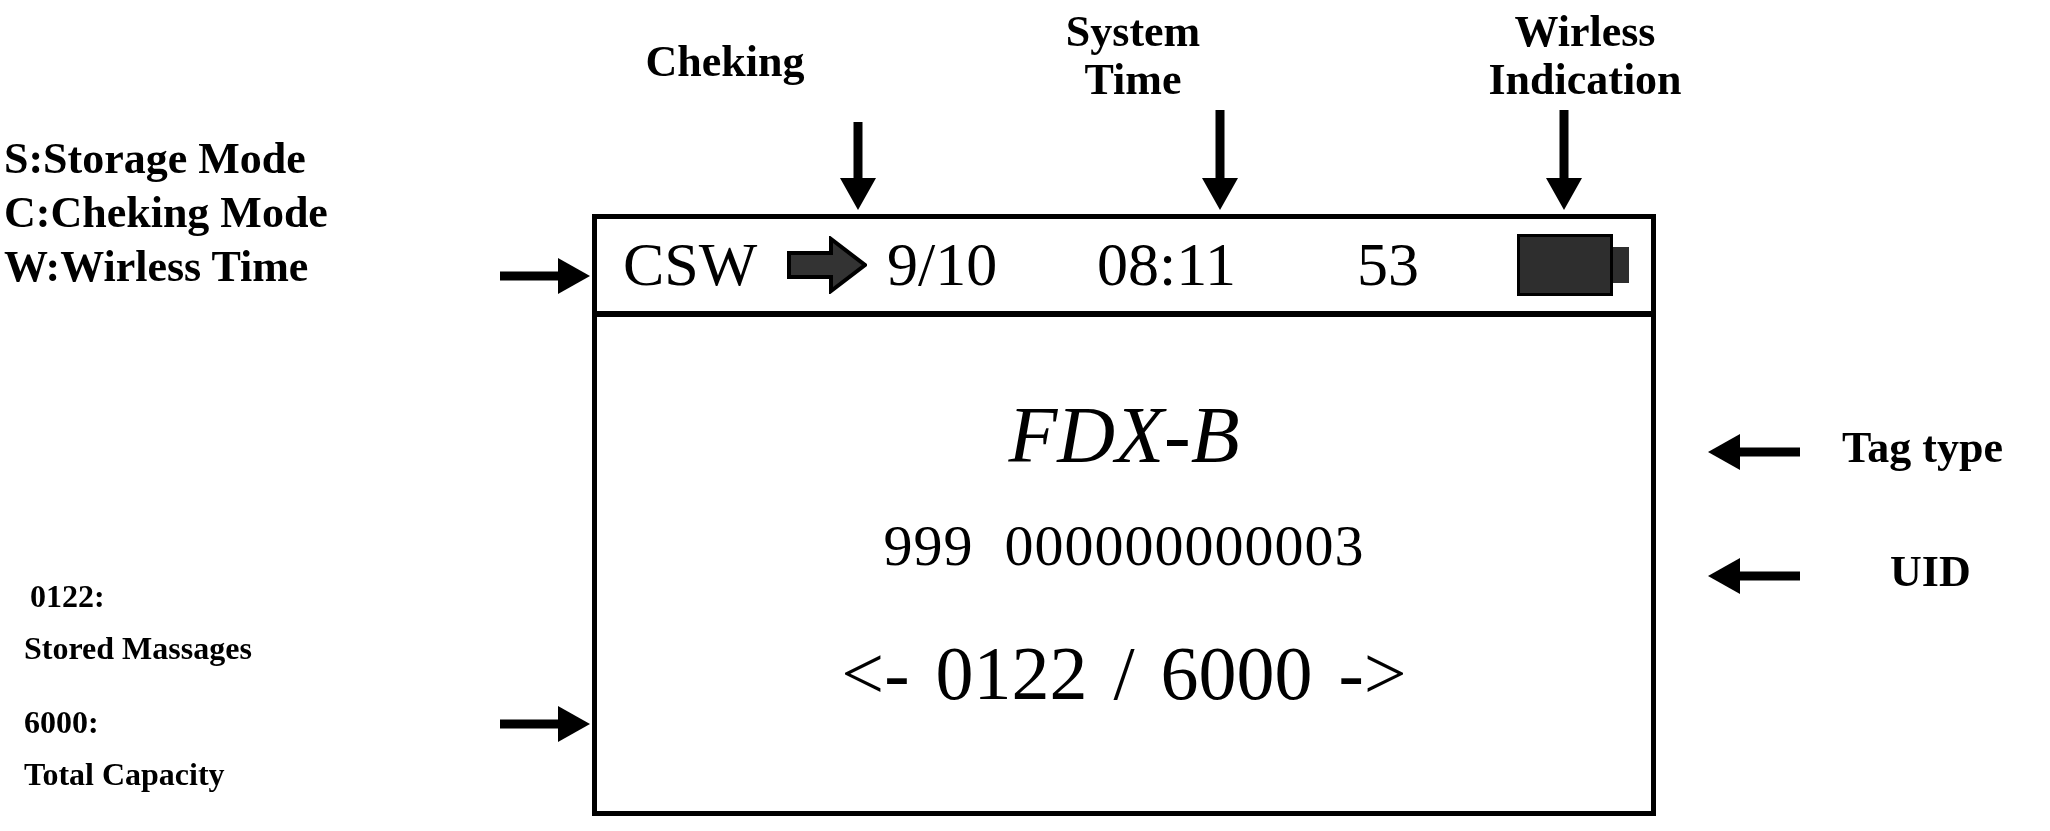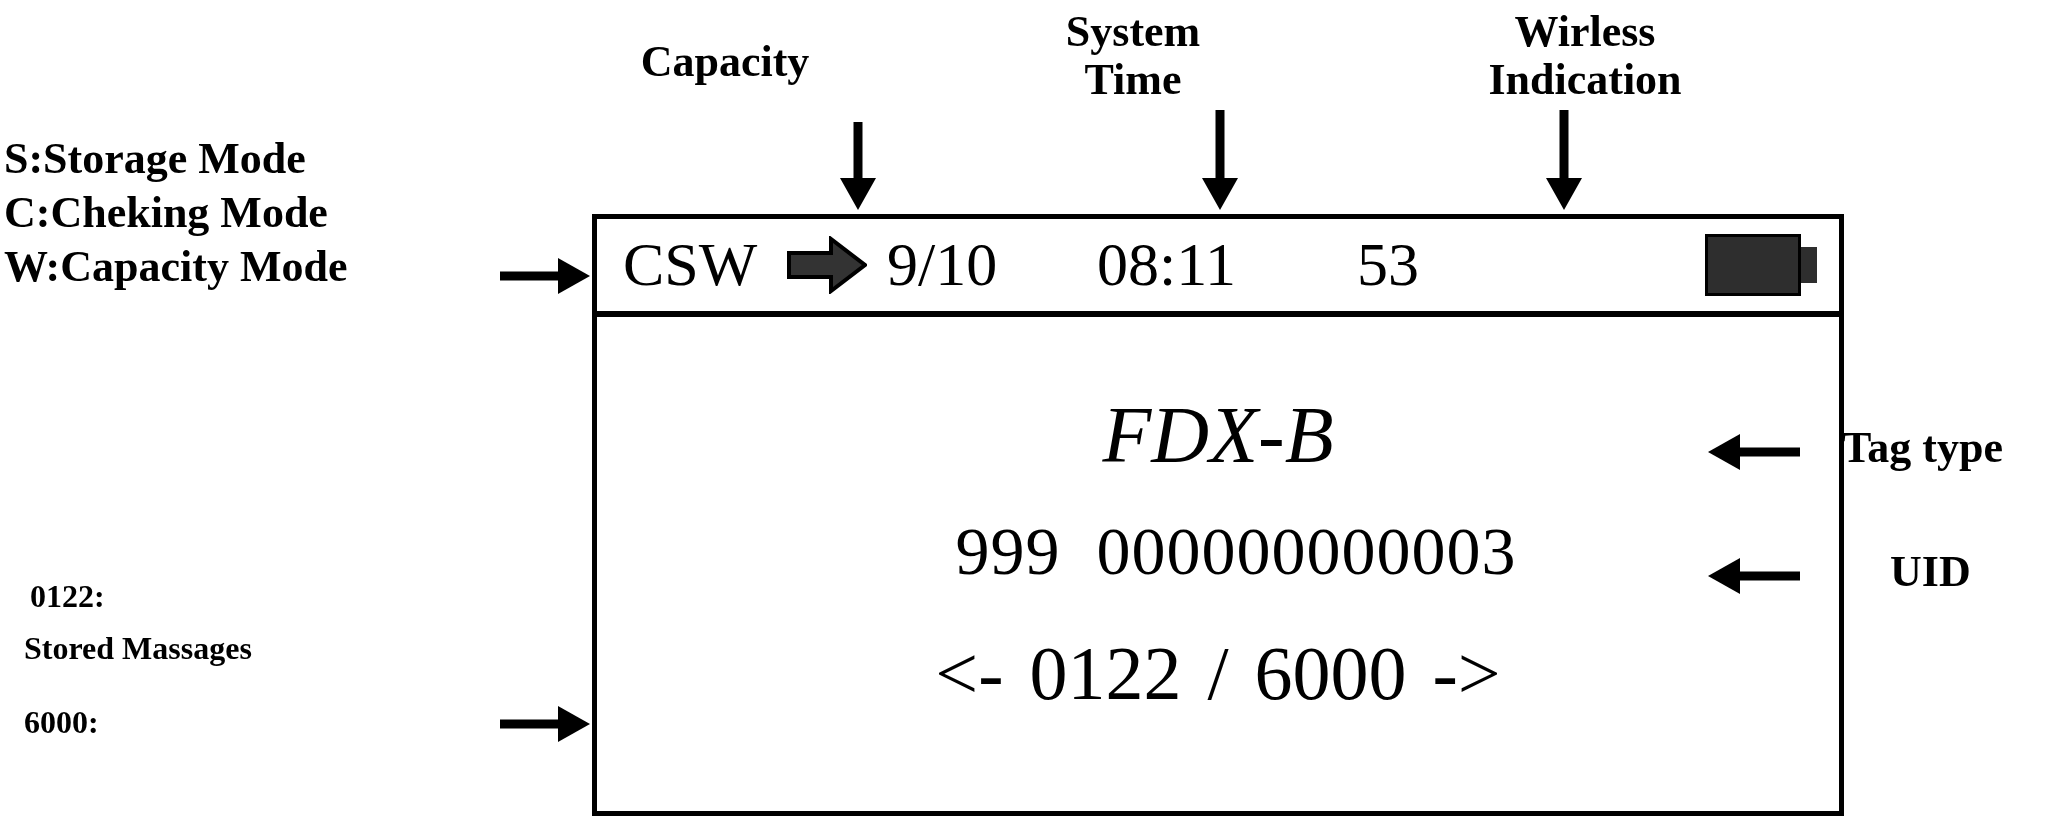--- a/index.html
+++ b/index.html
@@ -60,21 +60,21 @@
   .cap-legend .indent { padding-left: 6px; }
 
   
   .arrow-svg { position: absolute; overflow: visible; }
 
   
   #lcd {
     position: absolute;
     left: 592px;
     top: 214px;
-    width: 1252px;
+    width: 1064px;
     height: 602px;
     border: 5px solid #000;
     background: #ffffff;
     box-sizing: border-box;
   }
   #lcd-status {
     position: relative;
     height: 98px;
     border-bottom: 6px solid #000;
     box-sizing: border-box;
@@ -147,41 +147,41 @@
     left: 0;
     width: 100%;
     text-align: center;
     font-family: "Liberation Serif", "DejaVu Serif", serif;
     font-weight: normal;
     color: #000;
     white-space: nowrap;
     line-height: 1;
   }
   #lcd-tagtype { top: 78px;  font-size: 80px; font-style: italic; }
-  #lcd-uid     { top: 200px; font-size: 68px; letter-spacing: 1px; margin-left: 18px; }
+  #lcd-uid     { top: 200px; font-size: 58px; letter-spacing: 1px; }
   #lcd-counter { top: 318px; font-size: 76px; }
   #lcd-counter .sp { display: inline-block; width: 26px; }
 </style>
 </head>
 <body>
 
 <div id="stage">
 
   <div class="mode-legend">
     <div class="line">S:Storage Mode</div>
     <div class="line">C:Cheking Mode</div>
-    <div class="line">W:Capacity Mode</div>
+    <div class="line">W:Wirless Time</div>
   </div>
 
   <svg class="arrow-svg" style="left:498px; top:252px;" width="96" height="48" viewBox="0 0 96 48">
     <line x1="2" y1="24" x2="66" y2="24" stroke="#000" stroke-width="9"></line>
     <polygon points="60,6 92,24 60,42" fill="#000"></polygon>
   </svg>
 
-  <div class="anno anno-lg anno-center" style="left:610px; top:38px; width:230px;">Capacity</div>
+  <div class="anno anno-lg anno-center" style="left:610px; top:38px; width:230px;">Cheking</div>
   <svg class="arrow-svg" style="left:834px; top:120px;" width="48" height="92" viewBox="0 0 48 92">
     <line x1="24" y1="2" x2="24" y2="64" stroke="#000" stroke-width="9"></line>
     <polygon points="6,58 24,90 42,58" fill="#000"></polygon>
   </svg>
 
   <div class="anno anno-lg anno-center" style="left:1010px; top:8px; width:246px;">
     <span>System</span><br>
     <span>Time</span>
   </div>
   <svg class="arrow-svg" style="left:1196px; top:108px;" width="48" height="104" viewBox="0 0 48 104">
@@ -244,20 +244,21 @@
   </svg>
   <div class="anno anno-lg" style="left:1890px; top:548px;">UID</div>
 
   <div class="cap-legend">
     <div class="grp">
       <div class="line indent">0122:</div>
       <div class="line">Stored Massages</div>
     </div>
     <div class="grp">
       <div class="line">6000:</div>
+      <div class="line">Total Capacity</div>
     </div>
   </div>
 
   <svg class="arrow-svg" style="left:498px; top:700px;" width="96" height="48" viewBox="0 0 96 48">
     <line x1="2" y1="24" x2="66" y2="24" stroke="#000" stroke-width="9"></line>
     <polygon points="60,6 92,24 60,42" fill="#000"></polygon>
   </svg>
 
 </div>
 

